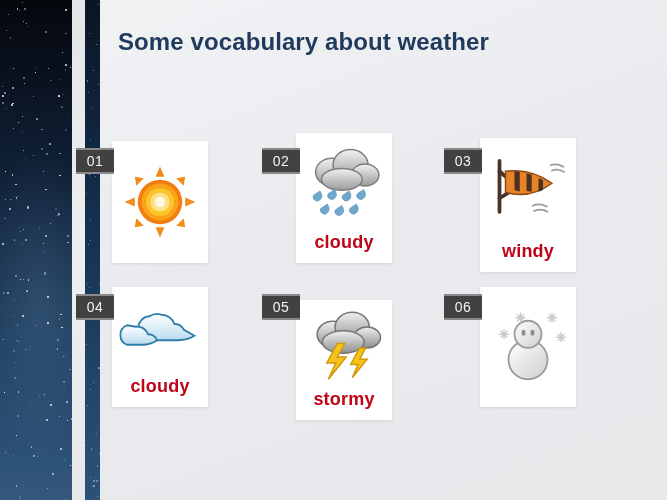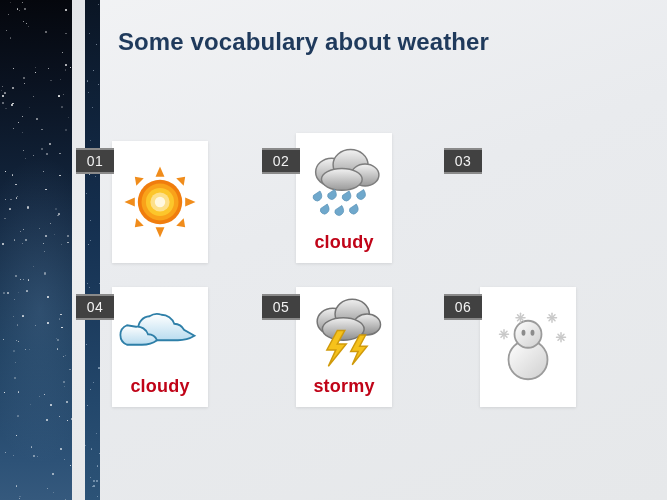--- a/index.html
+++ b/index.html
@@ -340,20 +340,44 @@
           <path d="M72,82 q5,8 0,12 a5.5,5.5 0 0 1-9-6 z"></path>
         </g>
       </svg>
     </div>
     <div class="label">cloudy</div>
   </div>
   <div class="badge" style="left:262px;top:148px;">
     <span>02</span>
   </div>
 
+  <div class="card" style="left:480px;top:138px;width:96px;height:134px;">
+    <div class="art">
+      <svg width="84" height="74" viewBox="0 0 112 98">
+        <g stroke="#4A3328" stroke-width="5" stroke-linecap="round" fill="none">
+          <line x1="18" y1="10" x2="18" y2="78"></line>
+          <line x1="18" y1="24" x2="34" y2="38"></line>
+          <line x1="18" y1="60" x2="34" y2="50"></line>
+        </g>
+        <path d="M26,24 q34,-4 62,16 q-30,22 -62,12 z" fill="#E98326" stroke="#8A4A14" stroke-width="2"></path>
+        <g fill="#3A2A22" opacity=".9">
+          <path d="M38,24 q6,0 7,1 l0,26 q-5,-1 -7,-2 z"></path>
+          <path d="M54,27 q6,1 7,2 l0,22 q-6,0 -7,-1 z"></path>
+          <path d="M70,33 q5,2 6,3 l0,13 q-5,2 -6,2 z"></path>
+        </g>
+        <g stroke="#9a9a9a" stroke-width="2.4" fill="none" stroke-linecap="round">
+          <path d="M86,16 q9,-3 17,2"></path>
+          <path d="M88,23 q9,-3 16,2"></path>
+          <path d="M62,70 q10,-4 19,1"></path>
+          <path d="M64,77 q10,-4 18,1"></path>
+        </g>
+      </svg>
+    </div>
+    <div class="label">windy</div>
+  </div>
   <div class="badge" style="left:444px;top:148px;justify-content:center;">
     <span>03</span>
   </div>
 
   <div class="card" style="left:112px;top:287px;width:96px;height:120px;">
     <div class="art">
       <svg width="84" height="62" viewBox="0 0 112 82">
         <defs>
           <linearGradient id="gb" x1="0" y1="0" x2="0" y2="1">
             <stop offset="0" stop-color="#ffffff"></stop>
@@ -365,21 +389,21 @@
           <path d="M24,34 a15,15 0 0 1 16,10 a13,13 0 0 1 12,8 q-8,6 -20,6 l-20,0 a14,14 0 0 1 0,-26 z"></path>
         </g>
       </svg>
     </div>
     <div class="label">cloudy</div>
   </div>
   <div class="badge" style="left:76px;top:294px;">
     <span>04</span>
   </div>
 
-  <div class="card" style="left:296px;top:287px;width:96px;height:120px;">
+  <div class="card" style="left:296px;top:300px;width:96px;height:120px;">
     <div class="art">
       <svg width="82" height="72" viewBox="0 0 110 96">
         <defs>
           <linearGradient id="gs" x1="0" y1="0" x2="0" y2="1">
             <stop offset="0" stop-color="#efefef"></stop>
               <stop offset="1" stop-color="#8f8f8f"></stop>
           </linearGradient>
         </defs>
         <g fill="url(#gs)" stroke="#757575" stroke-width="2">
           <ellipse cx="40" cy="34" rx="21" ry="18"></ellipse>

